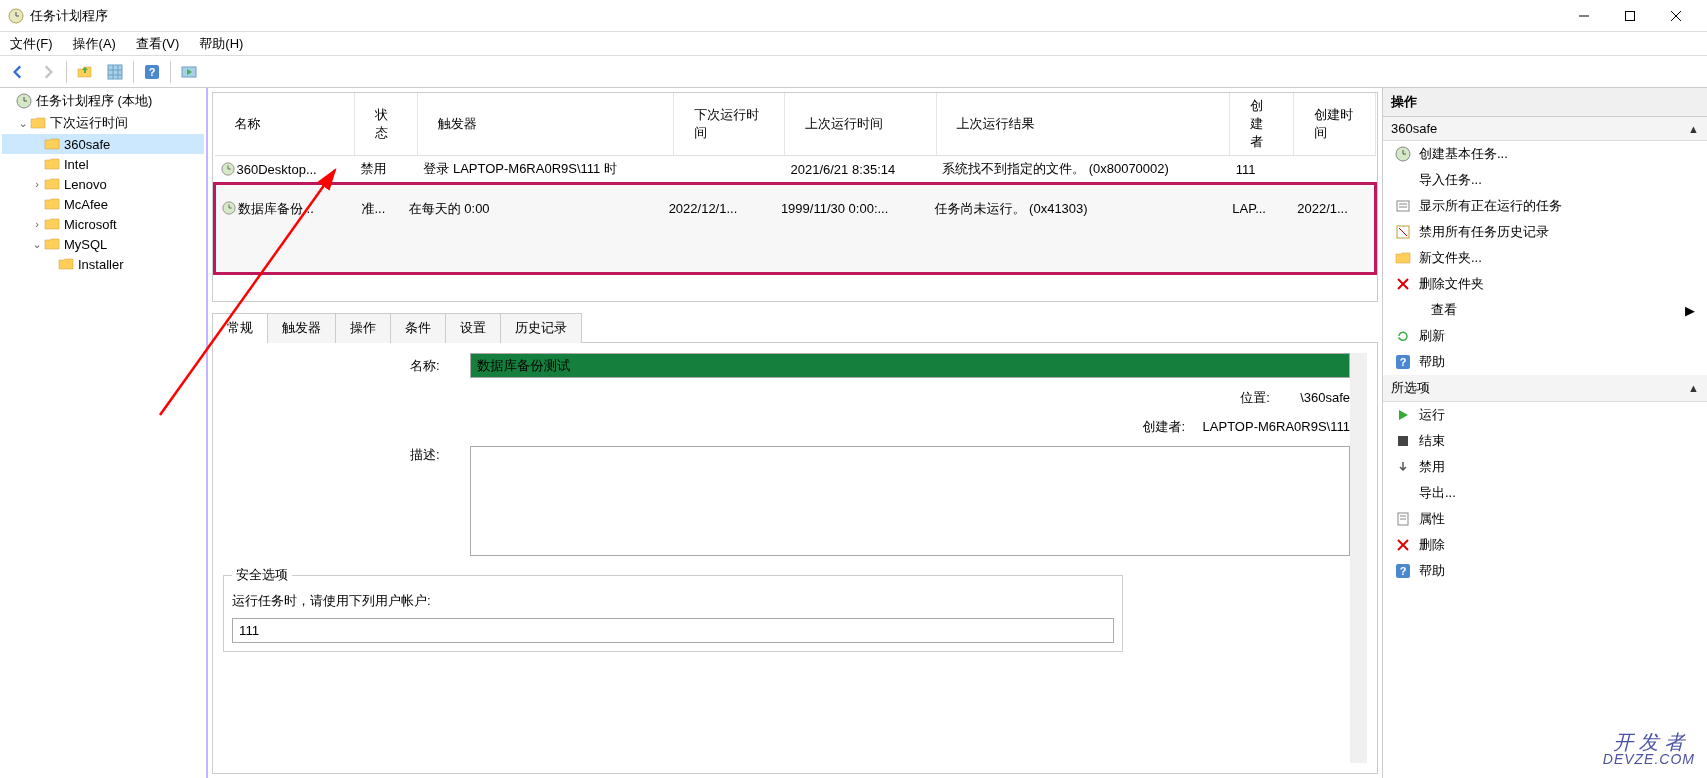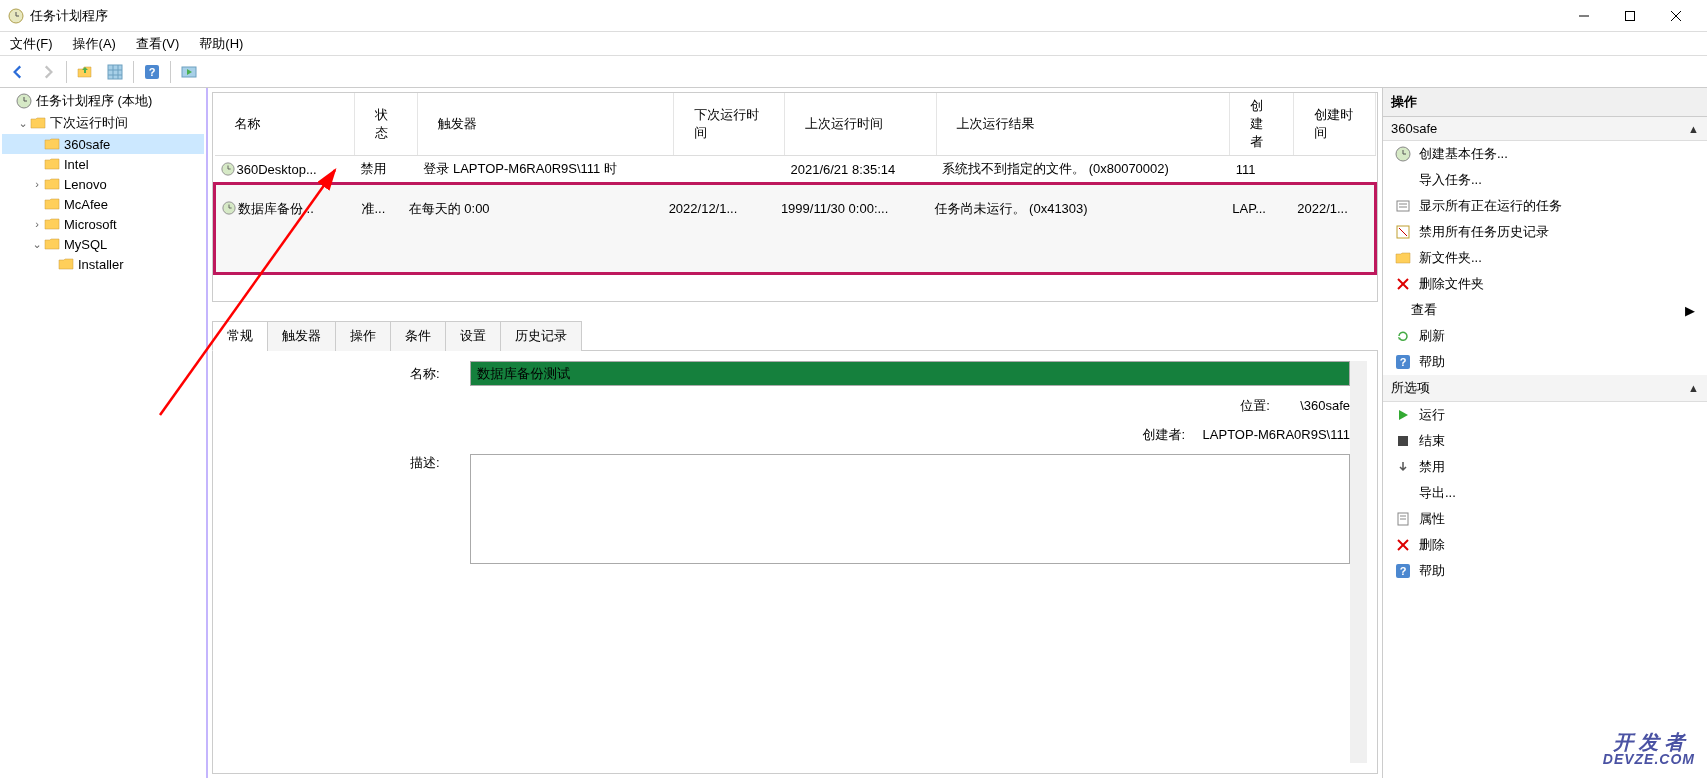--- a/index.html
+++ b/index.html
@@ -20,39 +20,39 @@
 .tree-item.selected { background: #cce8ff; }
 .tree-item .expand { width: 14px; text-align: center; color: #666; font-size: 11px; }
 .tree-item .icon { width: 16px; height: 16px; margin-right: 4px; }
 .center { flex: 1; display: flex; flex-direction: column; padding: 4px; border-right: 1px solid #ccc; }
 .task-list { height: 210px; overflow: auto; }
 .task-table { width: 100%; border-collapse: collapse; }
 .task-table th { text-align: left; font-weight: normal; padding: 4px 20px; border-right: 1px solid #e5e5e5; border-bottom: 1px solid #ddd; background: #fff; position: sticky; top: 0; }
 .task-table td { padding: 4px 6px; white-space: nowrap; overflow: hidden; text-overflow: ellipsis; }
 .task-table tr.sel2 td { background: #f7f7f7; }
 .red-box { border: 3px solid #be185d; }
-.detail-tabs { display: flex; border-bottom: 1px solid #ccc; margin-top: 18px; }
+.detail-tabs { display: flex; border-bottom: 1px solid #ccc; margin-top: 10px; }
 .detail-tabs .tab { padding: 5px 14px; border: 1px solid #ccc; border-bottom: none; margin-right: -1px; background: #f5f5f5; position: relative; top: 1px; font-size: 13px; }
 .detail-tabs .tab.active { background: #fff; border-bottom: 1px solid #fff; }
 .detail-content { border: 1px solid #ccc; border-top: none; padding: 10px; flex: 1; overflow: auto; }
 .form-row { display: flex; align-items: center; margin-bottom: 10px; justify-content: flex-end; }
 .form-row label { width: 60px; }
 .form-row input[type=text] { flex: 1; padding: 4px 6px; border: 1px solid #aaa; background: #15803d; max-width: 880px; }
 .form-row .plain { padding: 2px 0; }
 .form-row textarea { flex: 1; min-height: 110px; padding: 4px 6px; border: 1px solid #aaa; resize: none; max-width: 880px; overflow-y: scroll; }
 .groupbox { border: 1px solid #ccc; padding: 8px; margin-top: 8px; max-width: 900px; padding-top: 0; }
 .groupbox legend { padding: 0 4px; }
 .actions-panel { width: 324px; display: flex; flex-direction: column; }
 .actions-header { background: #f0f0f0; padding: 5px 8px; font-weight: bold; border-bottom: 1px solid #ccc; }
 .actions-section-title { background: #f4f4f4; padding: 4px 8px; display: flex; align-items: center; justify-content: space-between; border-bottom: 1px solid #ddd; }
 .actions-section-title .collapse-btn { font-size: 11px; color: #333; }
 .actions-item { display: flex; align-items: center; padding: 4px 12px; gap: 8px; cursor: default; }
 .actions-item .aicon { width: 16px; height: 16px; display: flex; align-items: center; justify-content: center; flex: 0 0 16px; }
 .arrow-svg { position: absolute; top: 155px; left: 140px; pointer-events: none; z-index: 100; }
-.watermark { position: absolute; right: 12px; bottom: 12px; color: #4a52a3; font-family: "Arial Black", sans-serif; font-size: 20px; line-height: 1; text-align: center; font-style: italic; font-weight: 700; pointer-events: none; }
+.watermark { position: absolute; right: 12px; bottom: 12px; color: #4a52a3; font-family: "Arial Black", sans-serif; font-size: 20px; line-height: 1; text-align: center; font-style: italic; font-weight: 400; pointer-events: none; }
 .watermark .l2 { font-size: 14px; letter-spacing: 1px; }
 .folder-icon { fill: #ffcf5a; stroke: #c9993f; stroke-width: 0.5; }
 .clock-icon circle { fill: #d6e9c6; stroke: #888; }
 .clock-icon line { stroke: #555; }
 .scroll-v { width: 17px; background: #f0f0f0; }
 </style>
 </head>
 <body>
 
 <div class="titlebar">
@@ -296,20 +296,25 @@
         <span class="plain">\360safe</span>
       </div>
       <div class="form-row">
         <label>创建者:</label>
         <span class="plain">LAPTOP-M6RA0R9S\111</span>
       </div>
       <div class="form-row" style="align-items:flex-start">
         <label>描述:</label>
         <textarea readonly="" style=""></textarea>
       </div>
+      <fieldset class="groupbox">
+        <legend>安全选项</legend>
+        <div style="padding:8px 0">运行任务时，请使用下列用户帐户:</div>
+        <input type="text" style="width: 100%; padding: 4px 6px; border: 1px solid rgb(170, 170, 170);" readonly="" value="111">
+      </fieldset>
      </div>
      <div class="scroll-v"></div>
     </div>
   </div>
 
   <div class="actions-panel">
     <div class="actions-header">操作</div>
     <div class="actions-section-title">
       <span>360safe</span>
       <span class="collapse-btn">▲</span>
@@ -358,21 +363,21 @@
     <div class="actions-item">
         <span class="aicon">
           <svg width="16" height="16" viewBox="0 0 16 16">
             <line x1="3" y1="3" x2="13" y2="13" stroke="#d00" stroke-width="2"></line>
             <line x1="13" y1="3" x2="3" y2="13" stroke="#d00" stroke-width="2"></line>
           </svg>
         </span>
         <span>删除文件夹</span>
       </div>
     <div class="actions-item" style="justify-content:space-between">
-        <span style="display:flex;gap:0;align-items:flex-end">
+        <span style="display:flex;gap:20px;align-items:flex-end">
           <span class="aicon"></span>
           <span>查看</span>
         </span>
         <span>▶</span>
       </div>
     <div class="actions-item">
         <span class="aicon">
           <svg width="16" height="16" viewBox="0 0 16 16">
             <path d="M4 8a4 4 0 1 1 1 3" fill="none" stroke="#4a4" stroke-width="1.5"></path>
             <path d="M4 12l-1-3 3 1z" fill="#4a4"></path>

